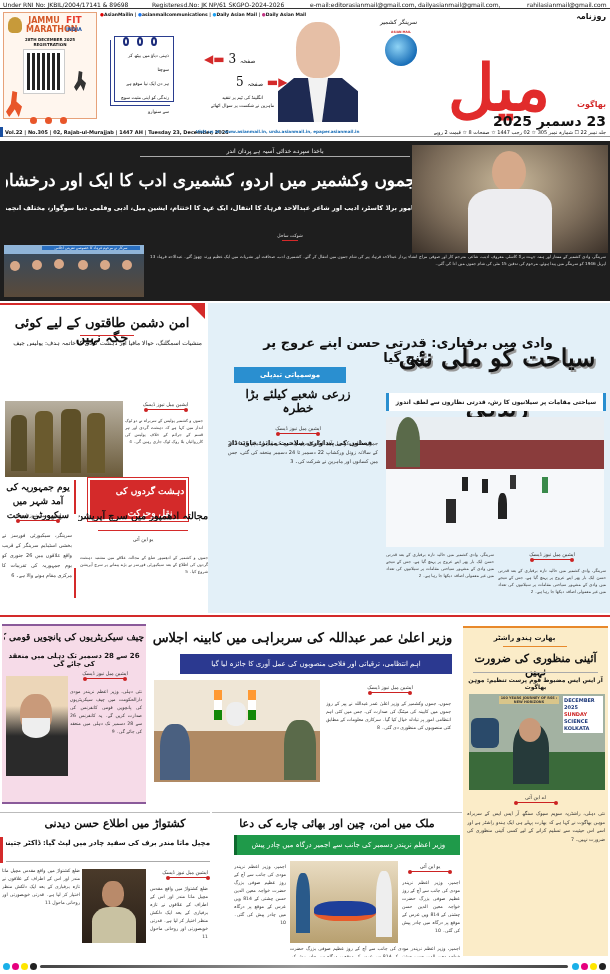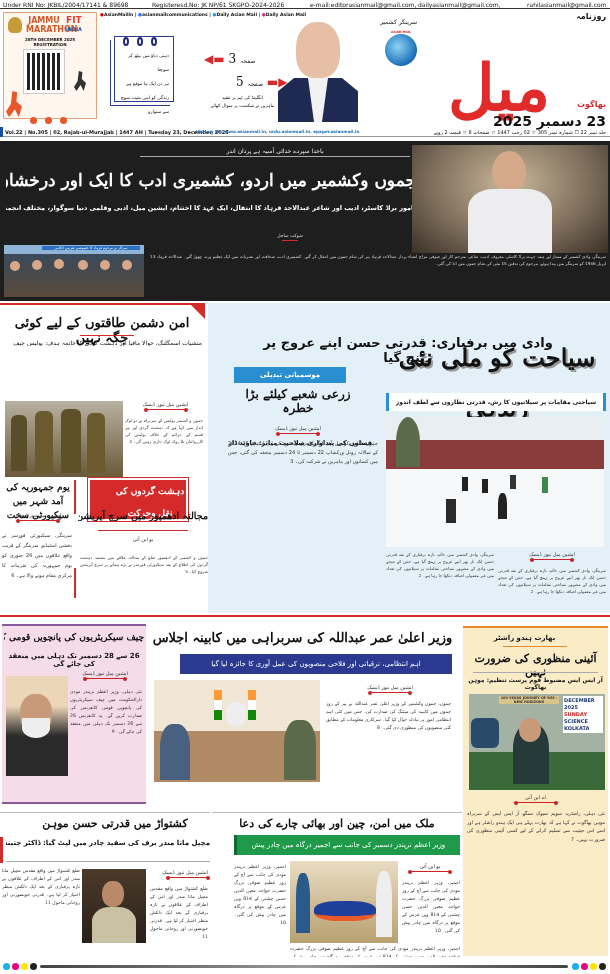--- a/index.html
+++ b/index.html
@@ -226,21 +226,21 @@
     </div>
     <div class="abs" style="left:44px;top:30px;width:36px;height:60px;background:#263a3a;border-radius:40% 40% 0 0;"></div>
     <div class="abs" style="left:50px;top:24px;width:22px;height:24px;background:#c99a7a;border-radius:50%;"></div>
     <div class="abs" style="left:2px;top:24px;width:28px;height:30px;background:#2a4a6a;border-radius:6px;"></div>
   </div>
   <div class="abs byline" style="left:40px;top:166px;width:65px;"><span>اے این آئی</span><span class="rule"></span></div>
   <div class="abs body-text" style="left:4px;top:182px;width:138px;height:142px;font-size:4.8px;line-height:8.5px;">نئی دہلی، راشٹریہ سویم سیوک سنگھ آر ایس ایس کے سربراہ موہن بھاگوت نے کہا ہے کہ بھارت پہلے ہی ایک ہندو راشٹر ہے اور اسے اس حیثیت سے تسلیم کرانے کے لیے کسی آئینی منظوری کی ضرورت نہیں۔ 7</div>
 </div>
 
 <div class="abs" style="left:0;top:812px;width:210px;height:148px;border-top:1px solid #bbb;">
-  <div class="abs rtl serif" style="left:20px;top:4px;width:190px;text-align:center;font-size:11px;font-weight:bold;">کشتواڑ میں قدرتی حسن موہن</div>
+  <div class="abs rtl serif" style="left:20px;top:4px;width:190px;text-align:center;font-size:11px;font-weight:bold;">کشتواڑ میں اطلاع حسن دیدنی</div>
   <div class="abs" style="left:0;top:24px;width:3px;height:26px;background:#d42a2a;"></div>
   <div class="abs rtl" style="left:6px;top:26px;width:204px;font-size:7px;font-weight:bold;white-space:nowrap;overflow:hidden;">مچیل ماتا مندر برف کی سفید چادر میں لپٹ گیا: ڈاکٹر جتیندر سنگھ</div>
   <div class="abs" style="left:6px;top:48px;width:204px;height:1px;background:#aaa;"></div>
   <div class="abs body-text" style="left:2px;top:54px;width:78px;height:86px;font-size:4.6px;line-height:8px;">ضلع کشتواڑ میں واقع مقدس مچیل ماتا مندر اور اس کے اطراف کے علاقوں نے تازہ برفباری کے بعد ایک دلکش منظر اختیار کر لیا ہے۔ قدرتی خوبصورتی اور روحانی ماحول 11</div>
   <div class="abs" style="left:82px;top:56px;width:64px;height:74px;background:linear-gradient(180deg,#4a3a2a,#2a2018);">
     <div class="abs" style="left:20px;top:12px;width:22px;height:26px;border-radius:45%;background:#b98a6a;"></div>
     <div class="abs" style="left:10px;top:38px;width:44px;height:36px;background:#c9c2a2;border-radius:40% 40% 0 0;"></div>
   </div>
   <div class="abs byline" style="left:150px;top:56px;width:58px;text-align:right;"><span>ایشین میل نیوز ڈیسک</span><span class="rule" style="margin-right:0;"></span></div>
   <div class="abs body-text" style="left:150px;top:72px;width:58px;height:66px;font-size:4.6px;line-height:8px;">ضلع کشتواڑ میں واقع مقدس مچیل ماتا مندر اور اس کے اطراف کے علاقوں نے تازہ برفباری کے بعد ایک دلکش منظر اختیار کر لیا ہے۔ قدرتی خوبصورتی اور روحانی ماحول 11</div>

